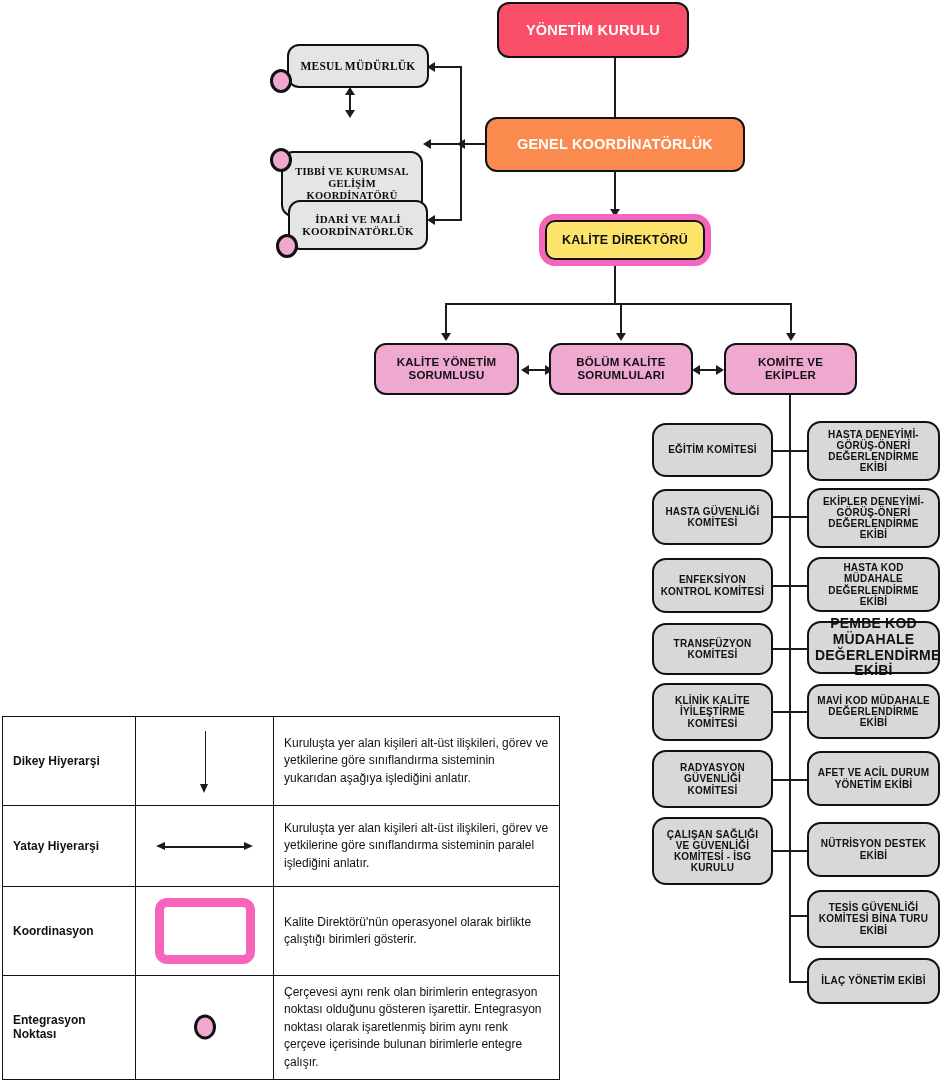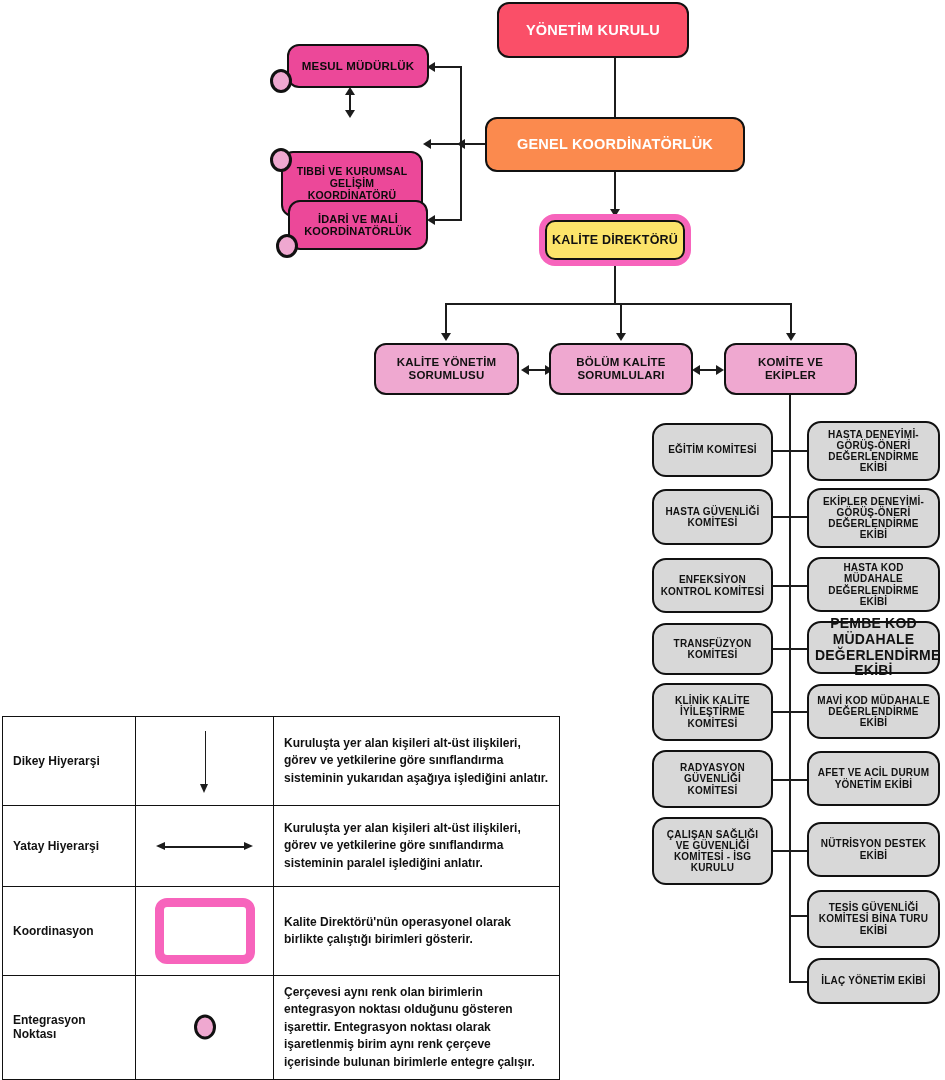--- a/index.html
+++ b/index.html
@@ -28,21 +28,21 @@
     border-radius: 12px;
     line-height: 1.12;
     letter-spacing: 0.2px;
     padding: 2px 6px;
     z-index: 5;
   }
   .node span { display: block; width: 100%; }
 
   .n-red    { background: #fa4f68; color: #ffffff; }
   .n-orange { background: #fb8a4e; color: #ffffff; }
-  .n-blue   { background: #ec4899; color: #0b0b0b; }
+  .n-blue   { background: #e5e5e5; color: #0b0b0b; font-family: Liberation Serif, serif; }
   .n-yellow { background: #fce46a; color: #111111;
               border: 6px solid #f764bc; border-radius: 16px;
               outline: 2.5px solid #111; outline-offset: -8px; }
   .n-pink   { background: #efa8d0; color: #111111; }
   .n-gray   { background: #d8d8d8; color: #111111; border-width: 2px; border-radius: 14px; }
 
   
   .dot {
     position: absolute;
     width: 22px; height: 24px;
@@ -71,21 +71,20 @@
     border-collapse: collapse;
     background: #ffffff;
     z-index: 6;
   }
   #legend td {
     border: 1.5px solid #111111;
     vertical-align: middle;
     padding: 8px 10px;
     font-size: 11.5px;
     color: #111111;
-    font-weight: bold;
   }
   #legend td.lg-term { width: 133px; font-weight: bold; font-size: 12px; }
   #legend td.lg-sym  { width: 138px; padding: 0; position: relative; }
   #legend td.lg-desc { font-size: 12px; line-height: 1.45; }
 
   .sym-wrap { position: relative; width: 100%; height: 100%; min-height: 62px; }
   .sym-vert-line { position: absolute; left: 50%; top: 14px; bottom: 20px; width: 1.5px; background: #1c1c1c; }
   .sym-vert-head { position: absolute; left: 50%; margin-left: -4.5px; bottom: 12px;
                    width: 0; height: 0; border-left: 4.5px solid transparent;
                    border-right: 4.5px solid transparent; border-top: 9px solid #1c1c1c; }
@@ -150,21 +149,21 @@
   <div class="node n-blue" style="left:281px; top:111px; width:142px; height:66px; font-size:10.5px;margin-top:40px;">
     <span>TIBBİ VE KURUMSAL GELİŞİM KOORDİNATÖRÜ</span>
   </div>
   <div class="dot" style="left:270px; top:148px;"></div>
 
   <div class="node n-blue" style="left:288px; top:200px; width:140px; height:50px; font-size:11px;">
     <span>İDARİ VE MALİ KOORDİNATÖRLÜK</span>
   </div>
   <div class="dot" style="left:276px; top:234px;"></div>
 
-  <div class="node n-yellow" style="left:539px; top:214px; width:152px; height:52px; font-size:12.5px;">
+  <div class="node n-yellow" style="left:539px; top:214px; width:172px; height:52px; font-size:12.5px;">
     <span>KALİTE DİREKTÖRÜ</span>
   </div>
 
   <div class="ln v" style="left:614px; top:266px; height:38px;"></div>
   <div class="ln h" style="left:446px; top:303px; width:345px;"></div>
 
   <div class="ln v" style="left:445px; top:303px; height:32px;"></div>
   <div class="arw down" style="left:441px; top:333px;"></div>
 
   <div class="ln v" style="left:620px; top:303px; height:32px;"></div>

